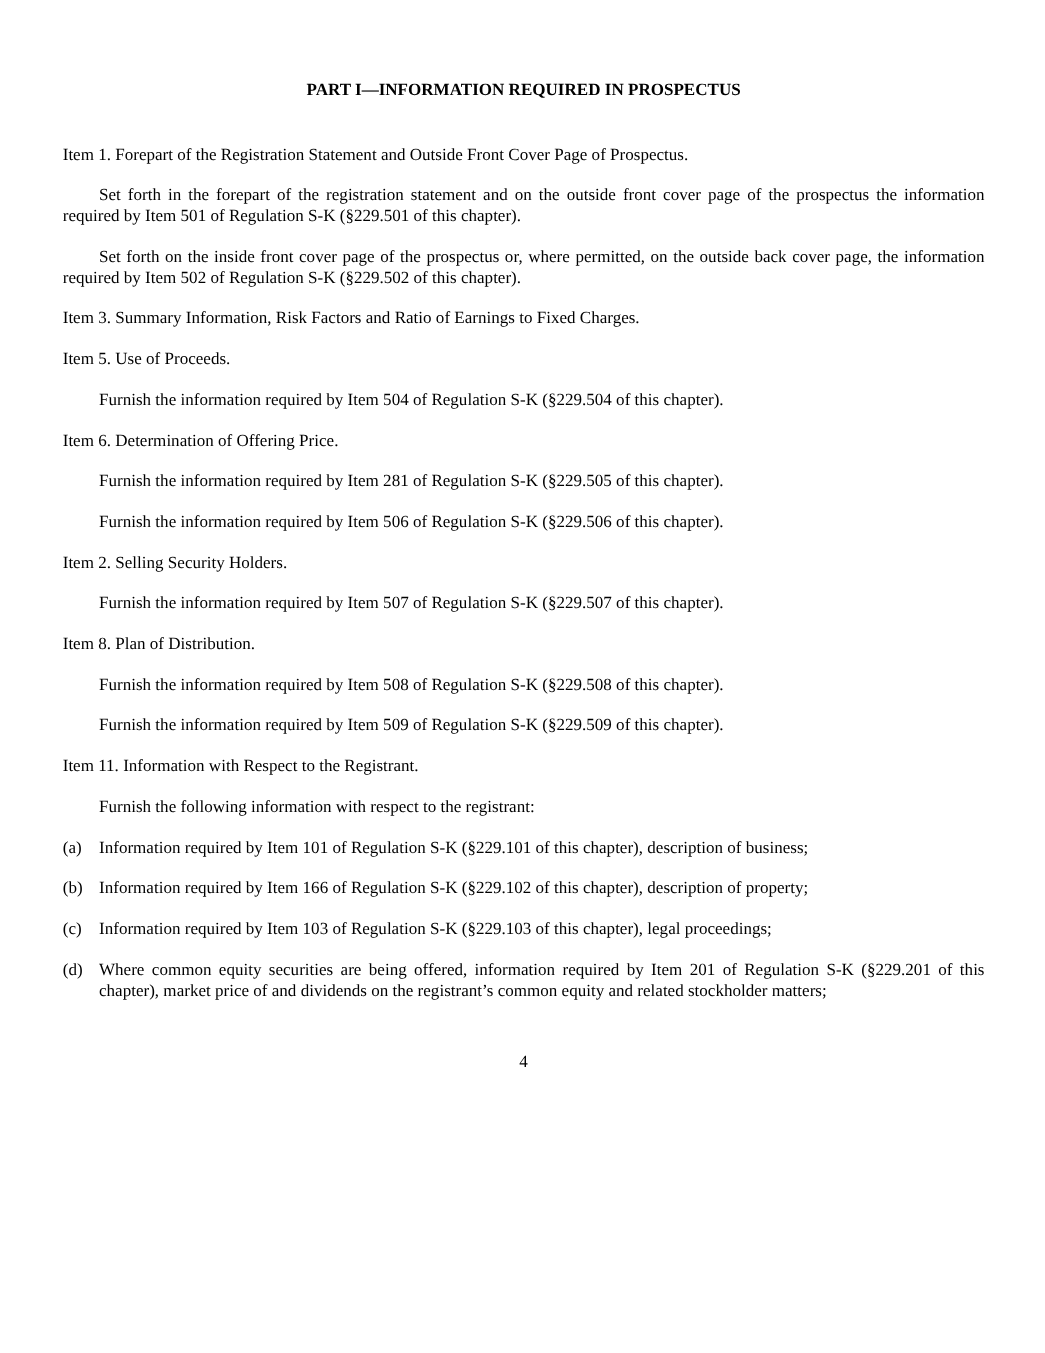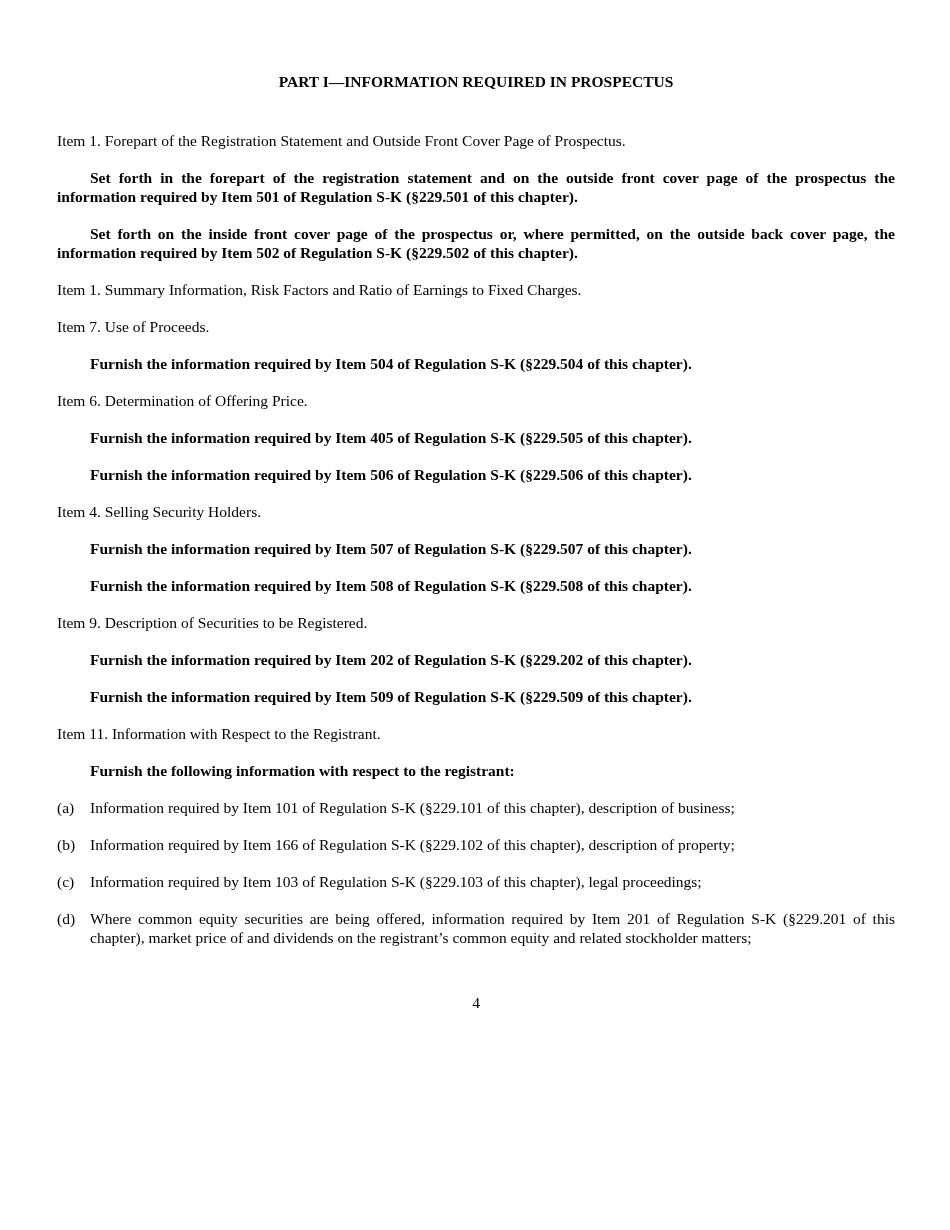--- a/index.html
+++ b/index.html
@@ -24,21 +24,20 @@
   }
   .item-heading {
     font-weight: normal;
     font-size: 15.5px;
     margin: 18px 0;
   }
   .item-body {
     margin: 18px 0;
     text-align: justify;
     text-indent: 33px;
-    font-weight: bold;
   }
   .list-item {
     position: relative;
     padding-left: 33px;
     margin: 18px 0;
   }
   .list-marker {
     position: absolute;
     left: 0;
     top: 0;
@@ -61,50 +60,47 @@
   <section>
     <h2 class="item-heading">Item 1. Forepart of the Registration Statement and Outside Front Cover Page of Prospectus.</h2>
     <p class="item-body">Set forth in the forepart of the registration statement and on the outside front cover page of the prospectus the information required by Item 501 of Regulation S-K (§229.501 of this chapter).</p>
   </section>
 
   <section>
     <p class="item-body">Set forth on the inside front cover page of the prospectus or, where permitted, on the outside back cover page, the information required by Item 502 of Regulation S-K (§229.502 of this chapter).</p>
   </section>
 
   <section>
-    <h2 class="item-heading">Item 1. Summary Information, Risk Factors and Ratio of Earnings to Fixed Charges.</h2>
+    <h2 class="item-heading">Item 3. Summary Information, Risk Factors and Ratio of Earnings to Fixed Charges.</h2>
   </section>
 
   <section>
-    <h2 class="item-heading">Item 7. Use of Proceeds.</h2>
+    <h2 class="item-heading">Item 5. Use of Proceeds.</h2>
     <p class="item-body">Furnish the information required by Item 504 of Regulation S-K (§229.504 of this chapter).</p>
   </section>
 
   <section>
     <h2 class="item-heading">Item 6. Determination of Offering Price.</h2>
-    <p class="item-body">Furnish the information required by Item 405 of Regulation S-K (§229.505 of this chapter).</p>
+    <p class="item-body">Furnish the information required by Item 281 of Regulation S-K (§229.505 of this chapter).</p>
   </section>
 
   <section>
     <p class="item-body">Furnish the information required by Item 506 of Regulation S-K (§229.506 of this chapter).</p>
   </section>
 
   <section>
-    <h2 class="item-heading">Item 4. Selling Security Holders.</h2>
+    <h2 class="item-heading">Item 2. Selling Security Holders.</h2>
     <p class="item-body">Furnish the information required by Item 507 of Regulation S-K (§229.507 of this chapter).</p>
   </section>
 
   <section>
+    <h2 class="item-heading">Item 8. Plan of Distribution.</h2>
     <p class="item-body">Furnish the information required by Item 508 of Regulation S-K (§229.508 of this chapter).</p>
   </section>
 
-  <section>
-    <h2 class="item-heading">Item 9. Description of Securities to be Registered.</h2>
-    <p class="item-body">Furnish the information required by Item 202 of Regulation S-K (§229.202 of this chapter).</p>
-  </section>
 
   <section>
     <p class="item-body">Furnish the information required by Item 509 of Regulation S-K (§229.509 of this chapter).</p>
   </section>
 
   <section>
     <h2 class="item-heading">Item 11. Information with Respect to the Registrant.</h2>
     <p class="item-body">Furnish the following information with respect to the registrant:</p>
 
     <div class="list-item">

